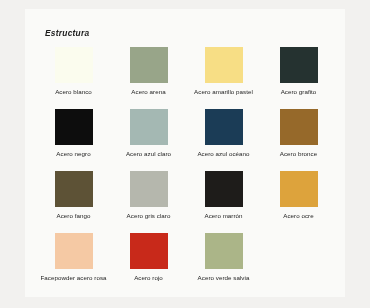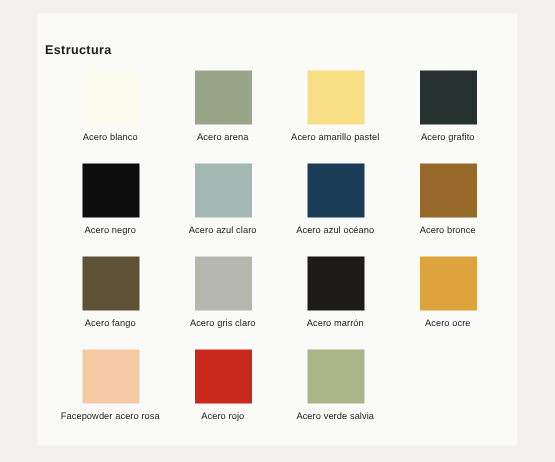--- a/index.html
+++ b/index.html
@@ -19,24 +19,25 @@
     position: absolute;
     left: 25px;
     top: 9px;
     width: 320px;
     height: 288px;
     background: #fafaf8;
     box-sizing: border-box;
   }
   .panel-title {
     position: absolute;
-    left: 5px;
+    left: 20px;
     top: 19px;
     font-size: 8.4px;
     font-weight: bold;
+    font-style: italic;
     letter-spacing: 0.25px;
     color: #1c1c1c;
     white-space: nowrap;
   }
   .swatch-grid {
     position: absolute;
     left: 11px;
     top: 38px;
     width: 300px;
     display: grid;

